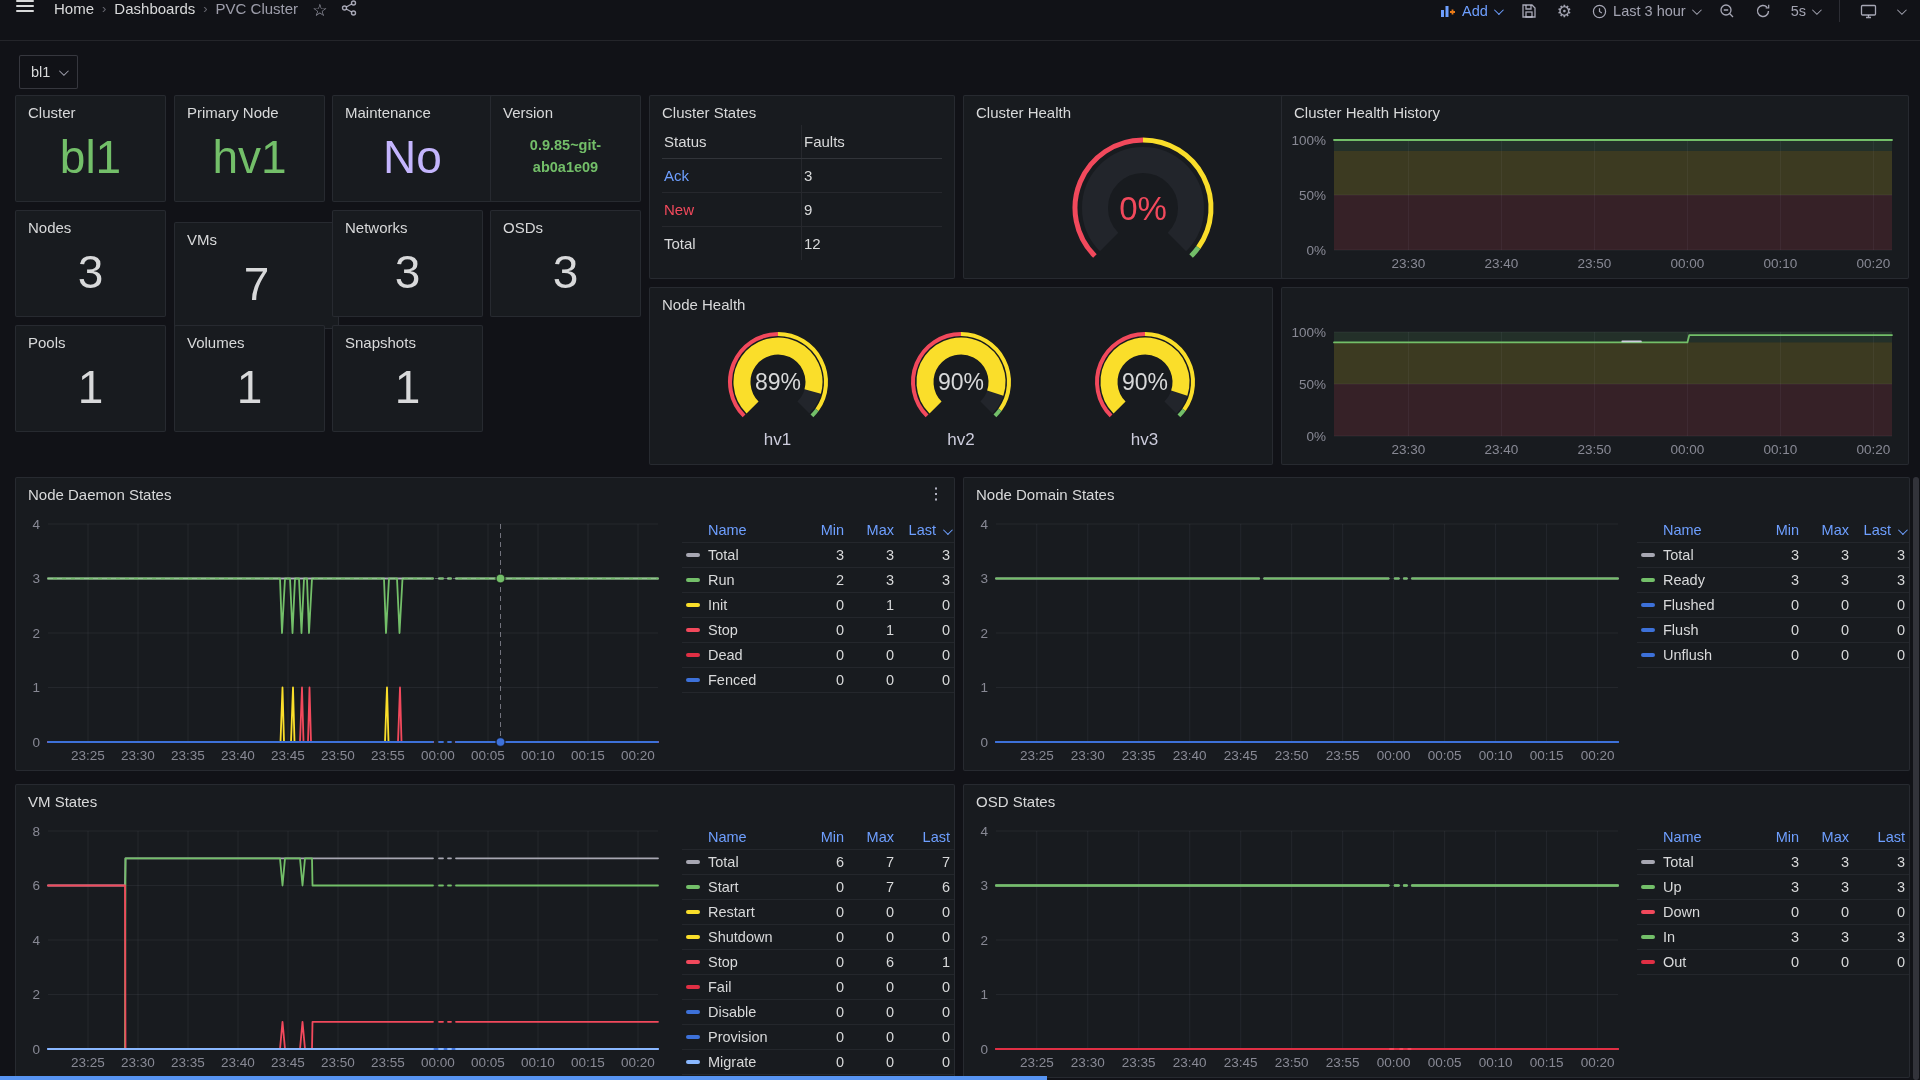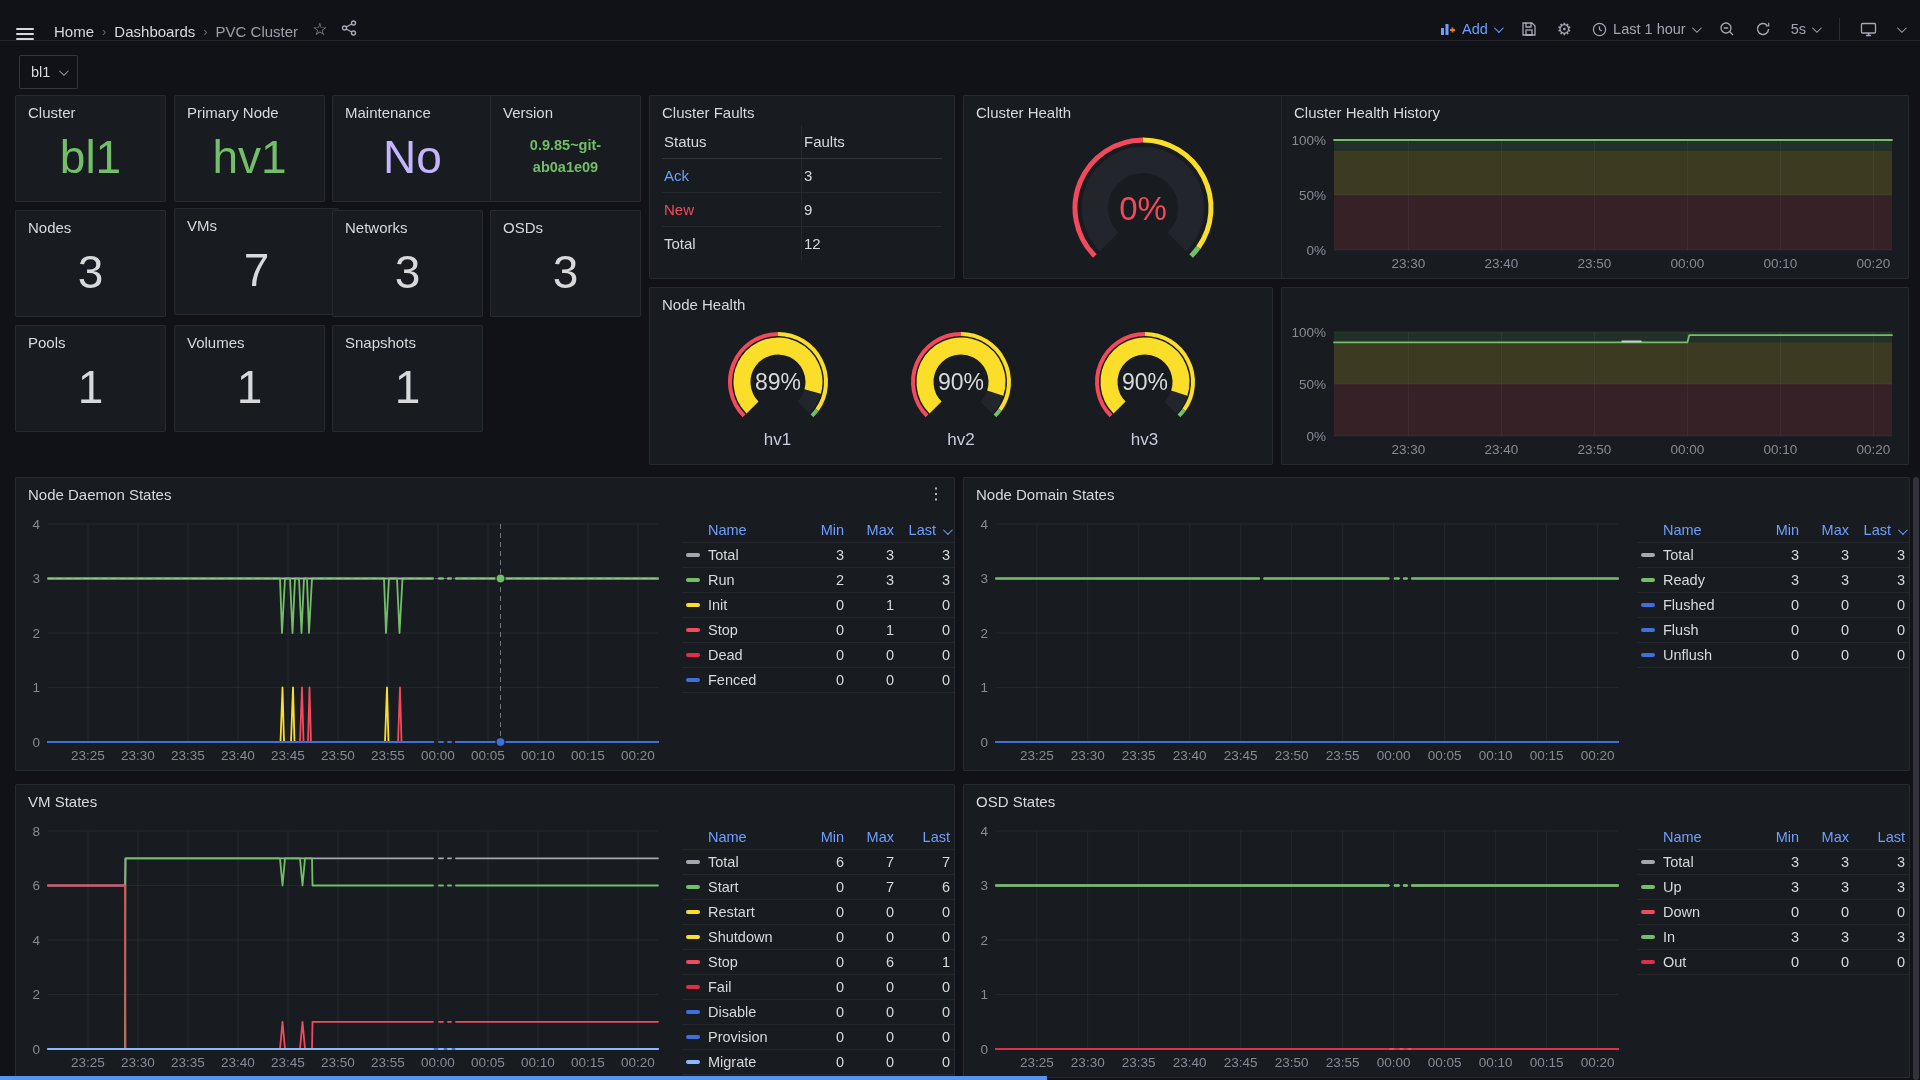--- a/index.html
+++ b/index.html
@@ -1,17 +1,17 @@
 <!DOCTYPE html>
 <html><head>
 <meta charset="utf-8">
 <style>
   html,body{margin:0;padding:0;width:1920px;height:1080px;overflow:hidden;
     background:#111217;font-family:"Liberation Sans",sans-serif;color:#ccccdc;}
-  .nav{position:absolute;top:0;left:0;width:1920px;height:41px;display:flex;align-items:flex-end;
+  .nav{position:absolute;top:0;left:0;width:1920px;height:41px;display:flex;align-items:flex-start;
     padding:0 16px;box-sizing:border-box;background:#111217;border-bottom:1px solid rgba(204,204,220,0.10);z-index:20;}
   .burger{width:18px;height:12px;display:flex;flex-direction:column;justify-content:space-between;cursor:pointer;}
   .burger span{display:block;height:2px;background:#d8d9da;border-radius:1px;}
   .crumbs{display:flex;align-items:center;gap:8px;margin-left:20px;font-size:15px;}
   .crumb{color:#d8d9da;cursor:pointer;}
   .crumb.current{color:rgba(204,204,220,0.75);}
   .crumb-sep{color:rgba(204,204,220,0.45);font-size:13px;}
   .nav-ico{color:rgba(204,204,220,0.78);display:flex;align-items:center;gap:6px;cursor:pointer;font-size:14.5px;}
   .nav-right{margin-left:auto;display:flex;align-items:center;gap:20px;}
   .chev{display:inline-block;width:6px;height:6px;border-right:1.6px solid rgba(204,204,220,0.75);
@@ -52,21 +52,21 @@
   .lg-row.head{color:#6E9FFF;}
   .lg-row.head .num{color:#6E9FFF;}
   .lg-row .name{color:#d8d9da;cursor:pointer;}
   .swatch{width:14px;height:4px;border-radius:2px;}
   .menu-dots{position:absolute;right:10px;top:8px;color:#ccccdc;font-size:16px;line-height:16px;cursor:pointer;}
   .scroll-thumb{position:absolute;right:1px;top:477px;width:6px;height:603px;background:rgba(204,204,220,0.18);border-radius:3px;}
   .bottom-strip{position:absolute;left:0;top:1076px;width:1047px;height:4px;background:#5794F2;}
   
   #st0{left:15px;top:95px;width:151px;height:107px}   #st1{left:174px;top:95px;width:151px;height:107px}
   #st2{left:332px;top:95px;width:161px;height:107px}  #st3{left:490px;top:95px;width:151px;height:107px}
-  #st4{left:15px;top:210px;width:151px;height:107px}  #st5{left:174px;top:208px;width:165px;height:107px}
+  #st4{left:15px;top:210px;width:151px;height:107px}  #st5{left:174px;top:222px;width:165px;height:107px}
   #st6{left:332px;top:210px;width:151px;height:107px} #st7{left:490px;top:210px;width:151px;height:107px}
   #st8{left:15px;top:325px;width:151px;height:107px}  #st9{left:174px;top:325px;width:151px;height:107px}
   #st10{left:332px;top:325px;width:151px;height:107px}
   #p-faults{left:649px;top:95px;width:306px;height:184px}
   #p-chealth{left:963px;top:95px;width:360px;height:184px}
   #p-chh{left:1281px;top:95px;width:628px;height:184px}
   #p-nhealth{left:649px;top:287px;width:624px;height:178px}
   #p-nhh{left:1281px;top:287px;width:628px;height:178px}
   #p-daemon{left:15px;top:477px;width:940px;height:294px}
   #p-domain{left:963px;top:477px;width:947px;height:294px}
@@ -114,21 +114,21 @@
           <path d="M5 2v4h5V2"></path>
           <rect x="5" y="9" width="6" height="5"></rect>
       </svg>
     </span>
     <span class="nav-ico" style="font-size:17px;">⚙</span>
     <span class="nav-ico">
       <svg width="15" height="15" viewBox="0 0 16 16" fill="none" stroke="rgba(204,204,220,0.8)" stroke-width="1.3">
         <circle cx="8" cy="8" r="6.5"></circle>
           <path d="M8 4.5V8l2.5 1.5"></path>
       </svg>
-      <span>Last 1 hour</span>
+      <span>Last 3 hour</span>
         <span class="chev"></span>
     </span>
     <span class="nav-ico">
       <svg width="16" height="16" viewBox="0 0 16 16" fill="none" stroke="rgba(204,204,220,0.8)" stroke-width="1.3">
         <circle cx="7" cy="7" r="5"></circle>
           <path d="M4.8 7h4.4M10.8 10.8L14 14"></path>
       </svg>
     </span>
     <span class="nav-ico">
       <svg width="16" height="16" viewBox="0 0 16 16" fill="none" stroke="rgba(204,204,220,0.8)" stroke-width="1.4">
@@ -197,21 +197,21 @@
 <div class="panel" id="st9">
   <div class="p-title">Volumes</div>
   <div class="stat-value" style="color: rgb(216, 217, 218);">1</div>
 </div>
 <div class="panel" id="st10">
   <div class="p-title">Snapshots</div>
   <div class="stat-value" style="color: rgb(216, 217, 218);">1</div>
 </div>
 
 <div class="panel" id="p-faults">
-  <div class="p-title">Cluster Faults</div>
+  <div class="p-title">Cluster States</div>
   <div class="ftable">
     <div class="frow head">
       <div class="col1">Status</div>
       <div>Faults</div>
     </div>
     <div class="frow body">
       <div class="col1" style="color: rgb(110, 159, 255);">Ack</div>
       <div class="fval">3</div>
     </div>
     <div class="frow body">

